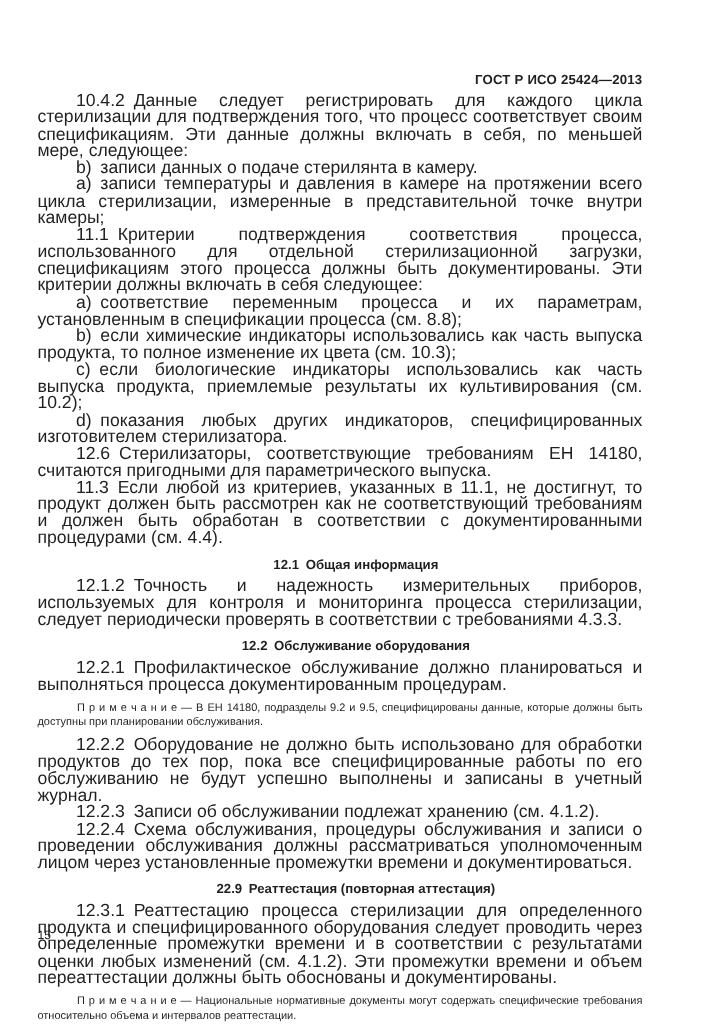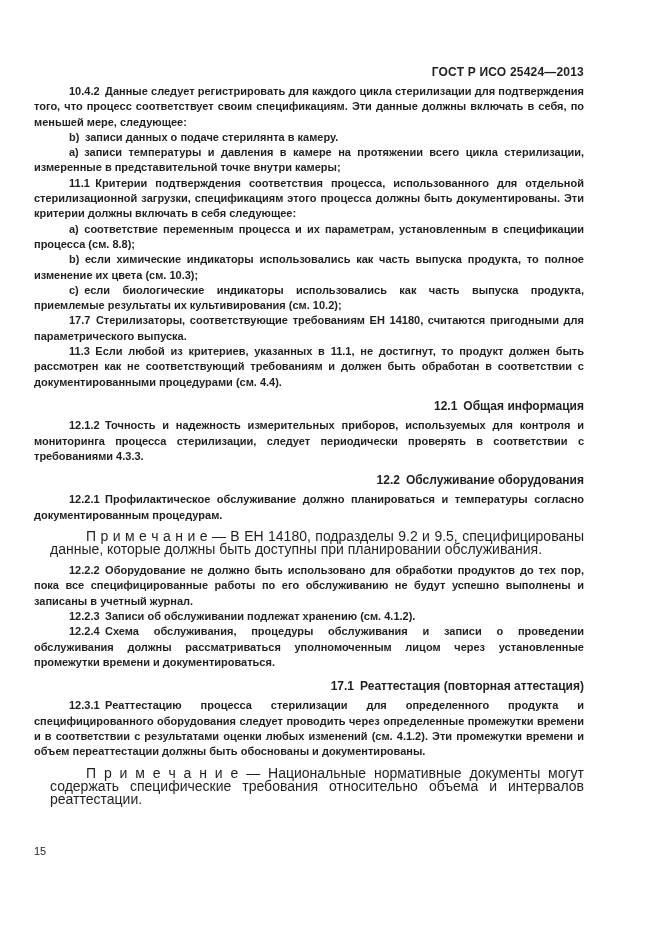--- a/index.html
+++ b/index.html
@@ -23,45 +23,44 @@
     letter-spacing: 0.2px;
   }
   .content {
     position: absolute;
     top: 84px;
     left: 34px;
     width: 550px;
   }
   .para {
     margin: 0;
-    font-size: 11px;
+    font-size: 16px;
     line-height: 15.3px;
     text-align: justify;
     text-indent: 35px;
-    font-weight: bold;
   }
   .sec {
     margin: 15px 0 12px 0;
     font-size: 14.5px;
     line-height: 18px;
     font-weight: bold;
     text-indent: 29px;
     text-align: left;
   }
   .subsec {
     margin: 9px 0 4px 0;
     font-size: 12px;
     line-height: 15.3px;
     font-weight: bold;
     text-indent: 29px;
-    text-align: right;
+    text-align: center;
   }
   .note {
-    margin: 7px 0 7px 16px;
-    font-size: 14px;
+    margin: 7px 0 7px 0;
+    font-size: 10px;
     line-height: 13px;
     text-align: justify;
     text-indent: 36px;
   }
   .page-number {
     position: absolute;
     top: 845px;
     left: 34px;
     width: 550px;
     text-align: left;
@@ -79,35 +78,36 @@
 
     <p class="para">10.4.2 Данные следует регистрировать для каждого цикла стерилизации для подтверждения того, что процесс соответствует своим спецификациям. Эти данные должны включать в себя, по меньшей мере, следующее:</p>
     <p class="para">b) записи данных о подаче стерилянта в камеру.</p>
     <p class="para">a) записи температуры и давления в камере на протяжении всего цикла стерилизации, измеренные в представительной точке внутри камеры;</p>
 
 
     <p class="para">11.1 Критерии подтверждения соответствия процесса, использованного для отдельной стерилизационной загрузки, спецификациям этого процесса должны быть документированы. Эти критерии должны включать в себя следующее:</p>
     <p class="para">a) соответствие переменным процесса и их параметрам, установленным в спецификации процесса (см. 8.8);</p>
     <p class="para">b) если химические индикаторы использовались как часть выпуска продукта, то полное изменение их цвета (см. 10.3);</p>
     <p class="para">c) если биологические индикаторы использовались как часть выпуска продукта, приемлемые результаты их культивирования (см. 10.2);</p>
-    <p class="para">17.7 Стерилизаторы, соответствующие требованиям ЕН 14180, считаются пригодными для параметрического выпуска.</p>
+    <p class="para">d) показания любых других индикаторов, специфицированных изготовителем стерилизатора.</p>
+    <p class="para">12.6 Стерилизаторы, соответствующие требованиям ЕН 14180, считаются пригодными для параметрического выпуска.</p>
     <p class="para">11.3 Если любой из критериев, указанных в 11.1, не достигнут, то продукт должен быть рассмотрен как не соответствующий требованиям и должен быть обработан в соответствии с документированными процедурами (см. 4.4).</p>
 
 
     <h3 class="subsec">12.1 Общая информация</h3>
     <p class="para">12.1.2 Точность и надежность измерительных приборов, используемых для контроля и мониторинга процесса стерилизации, следует периодически проверять в соответствии с требованиями 4.3.3.</p>
 
     <h3 class="subsec">12.2 Обслуживание оборудования</h3>
-    <p class="para">12.2.1 Профилактическое обслуживание должно планироваться и температуры согласно документированным процедурам.</p>
+    <p class="para">12.2.1 Профилактическое обслуживание должно планироваться и выполняться процесса документированным процедурам.</p>
     <p class="note">П р и м е ч а н и е — В ЕН 14180, подразделы 9.2 и 9.5, специфицированы данные, которые должны быть доступны при планировании обслуживания.</p>
     <p class="para">12.2.2 Оборудование не должно быть использовано для обработки продуктов до тех пор, пока все специфицированные работы по его обслуживанию не будут успешно выполнены и записаны в учетный журнал.</p>
     <p class="para">12.2.3 Записи об обслуживании подлежат хранению (см. 4.1.2).</p>
     <p class="para">12.2.4 Схема обслуживания, процедуры обслуживания и записи о проведении обслуживания должны рассматриваться уполномоченным лицом через установленные промежутки времени и документироваться.</p>
 
-    <h3 class="subsec">17.1 Реаттестация (повторная аттестация)</h3>
+    <h3 class="subsec">22.9 Реаттестация (повторная аттестация)</h3>
     <p class="para">12.3.1 Реаттестацию процесса стерилизации для определенного продукта и специфицированного оборудования следует проводить через определенные промежутки времени и в соответствии с результатами оценки любых изменений (см. 4.1.2). Эти промежутки времени и объем переаттестации должны быть обоснованы и документированы.</p>
     <p class="note">П р и м е ч а н и е — Национальные нормативные документы могут содержать специфические требования относительно объема и интервалов реаттестации.</p>
 
   </div>
 
   <div class="page-number">15</div>
 
 </div>
 
 </body></html>

